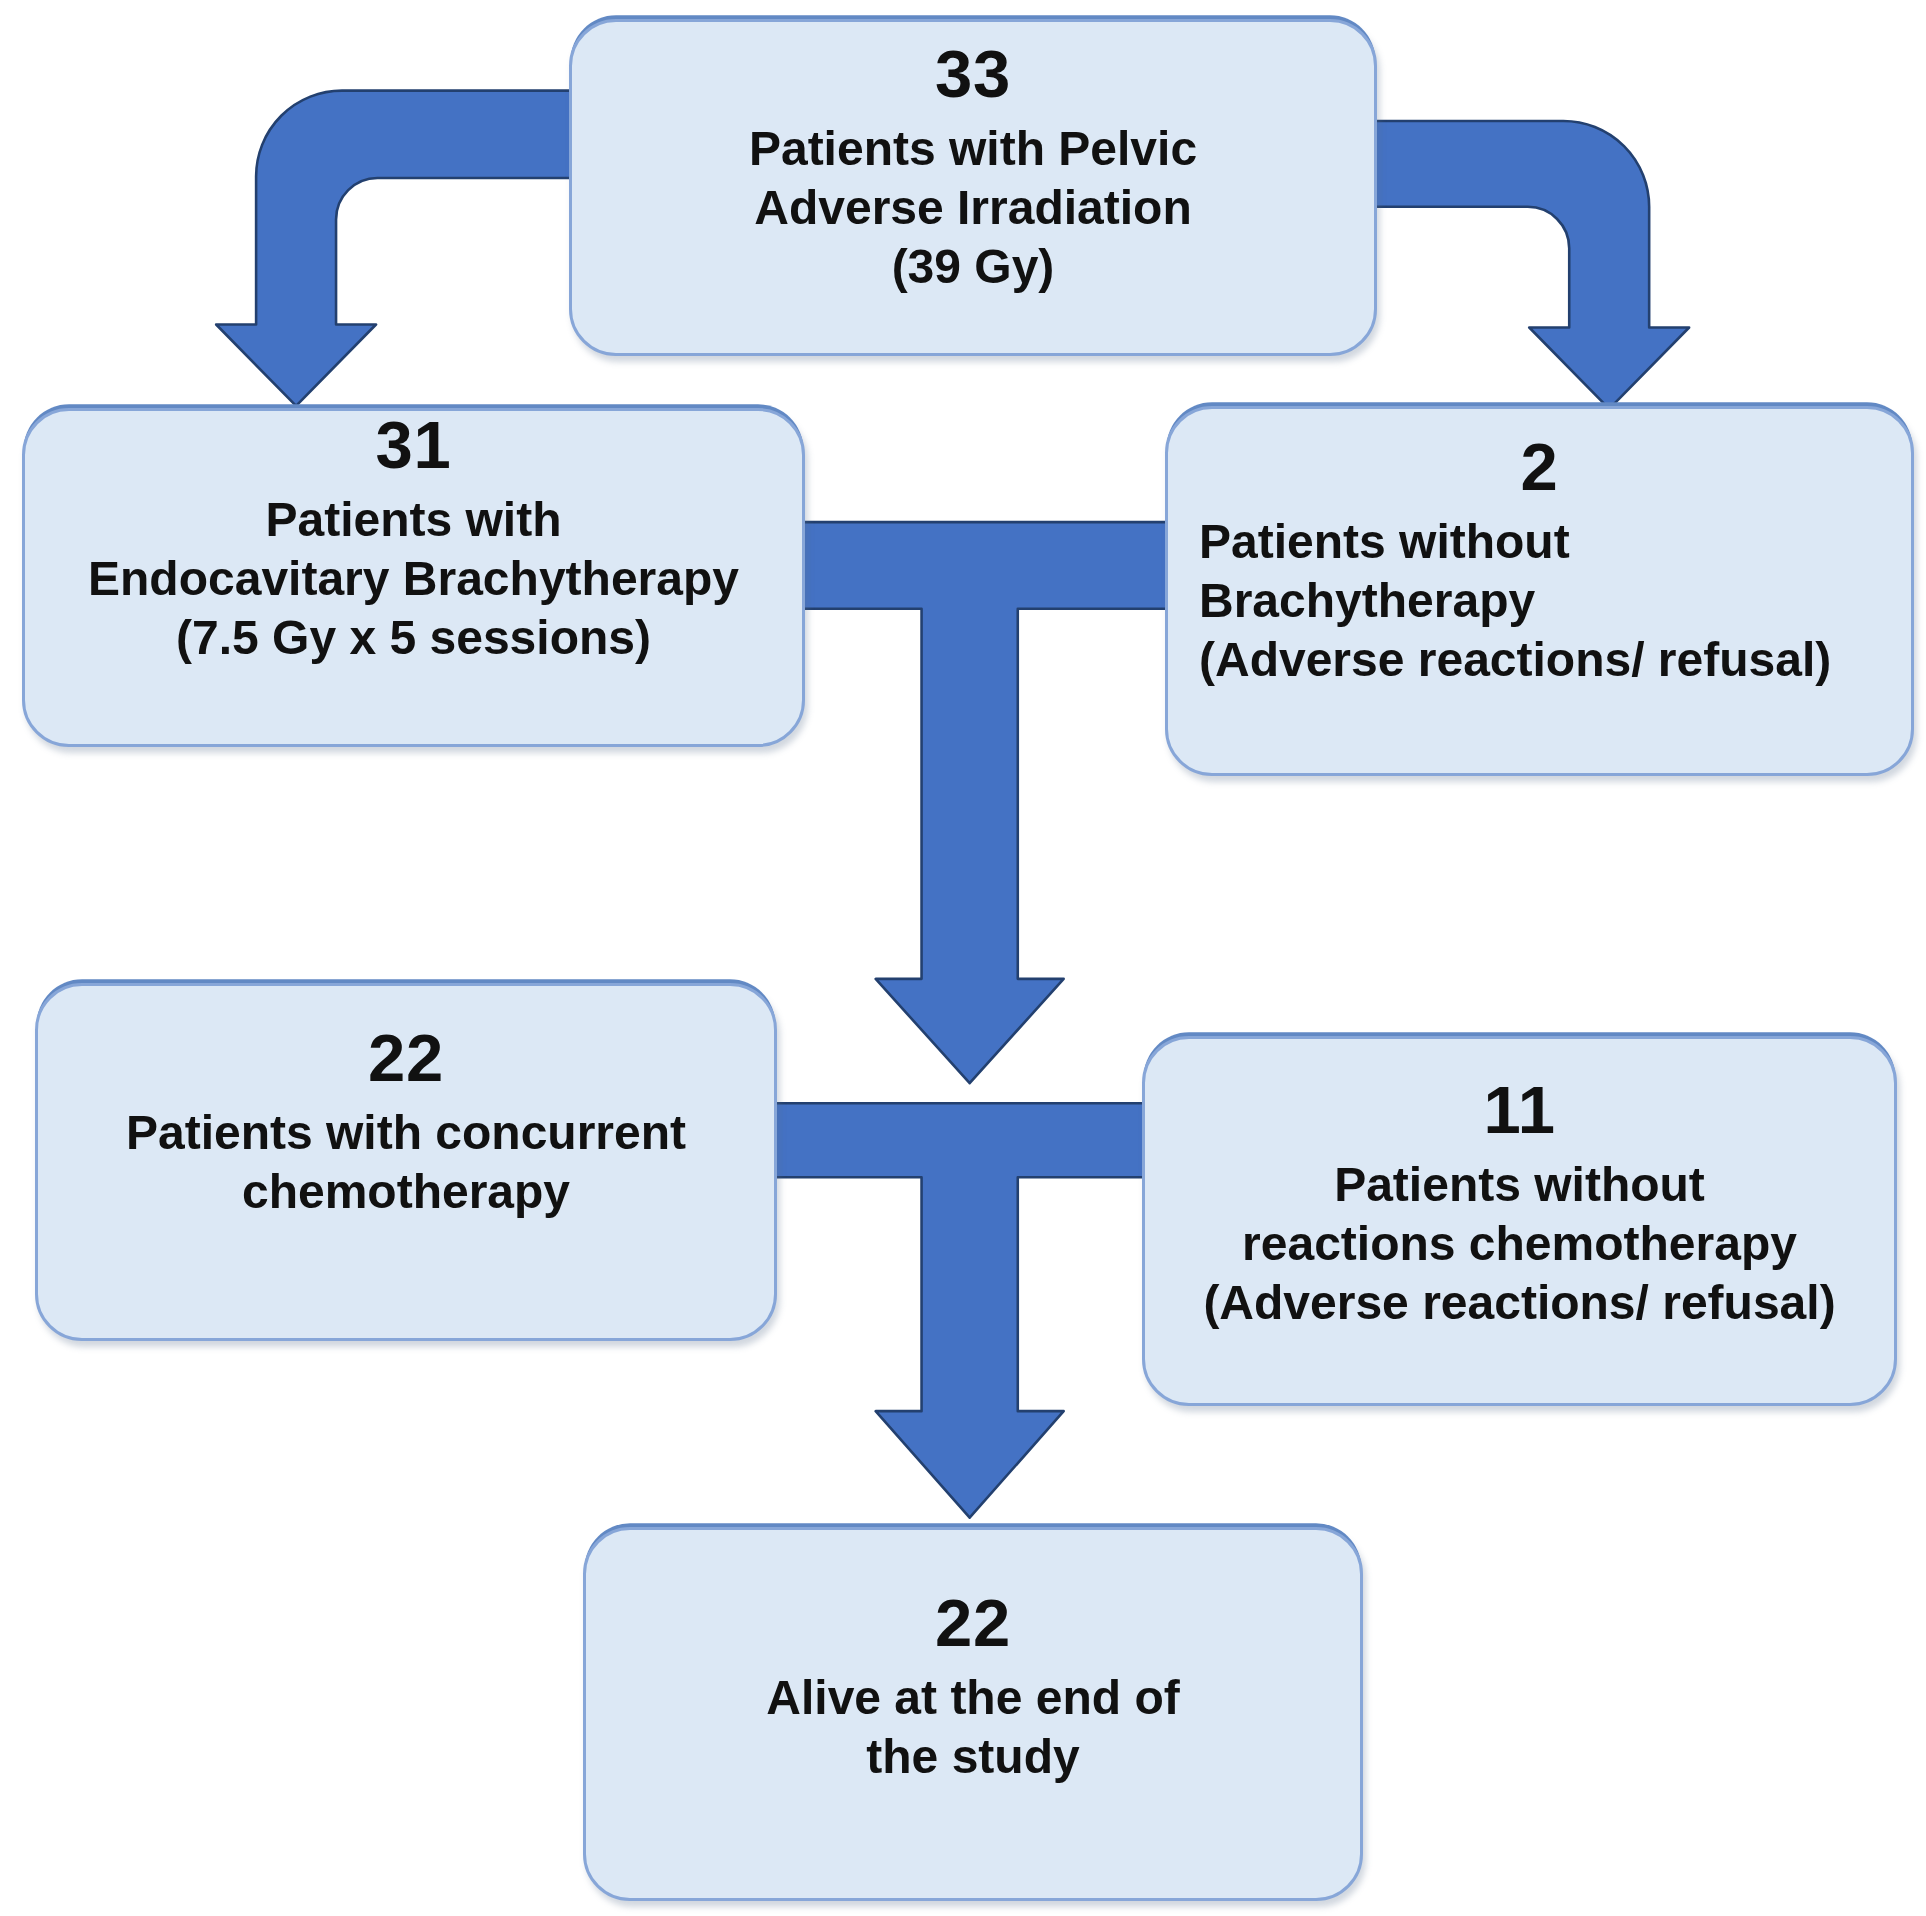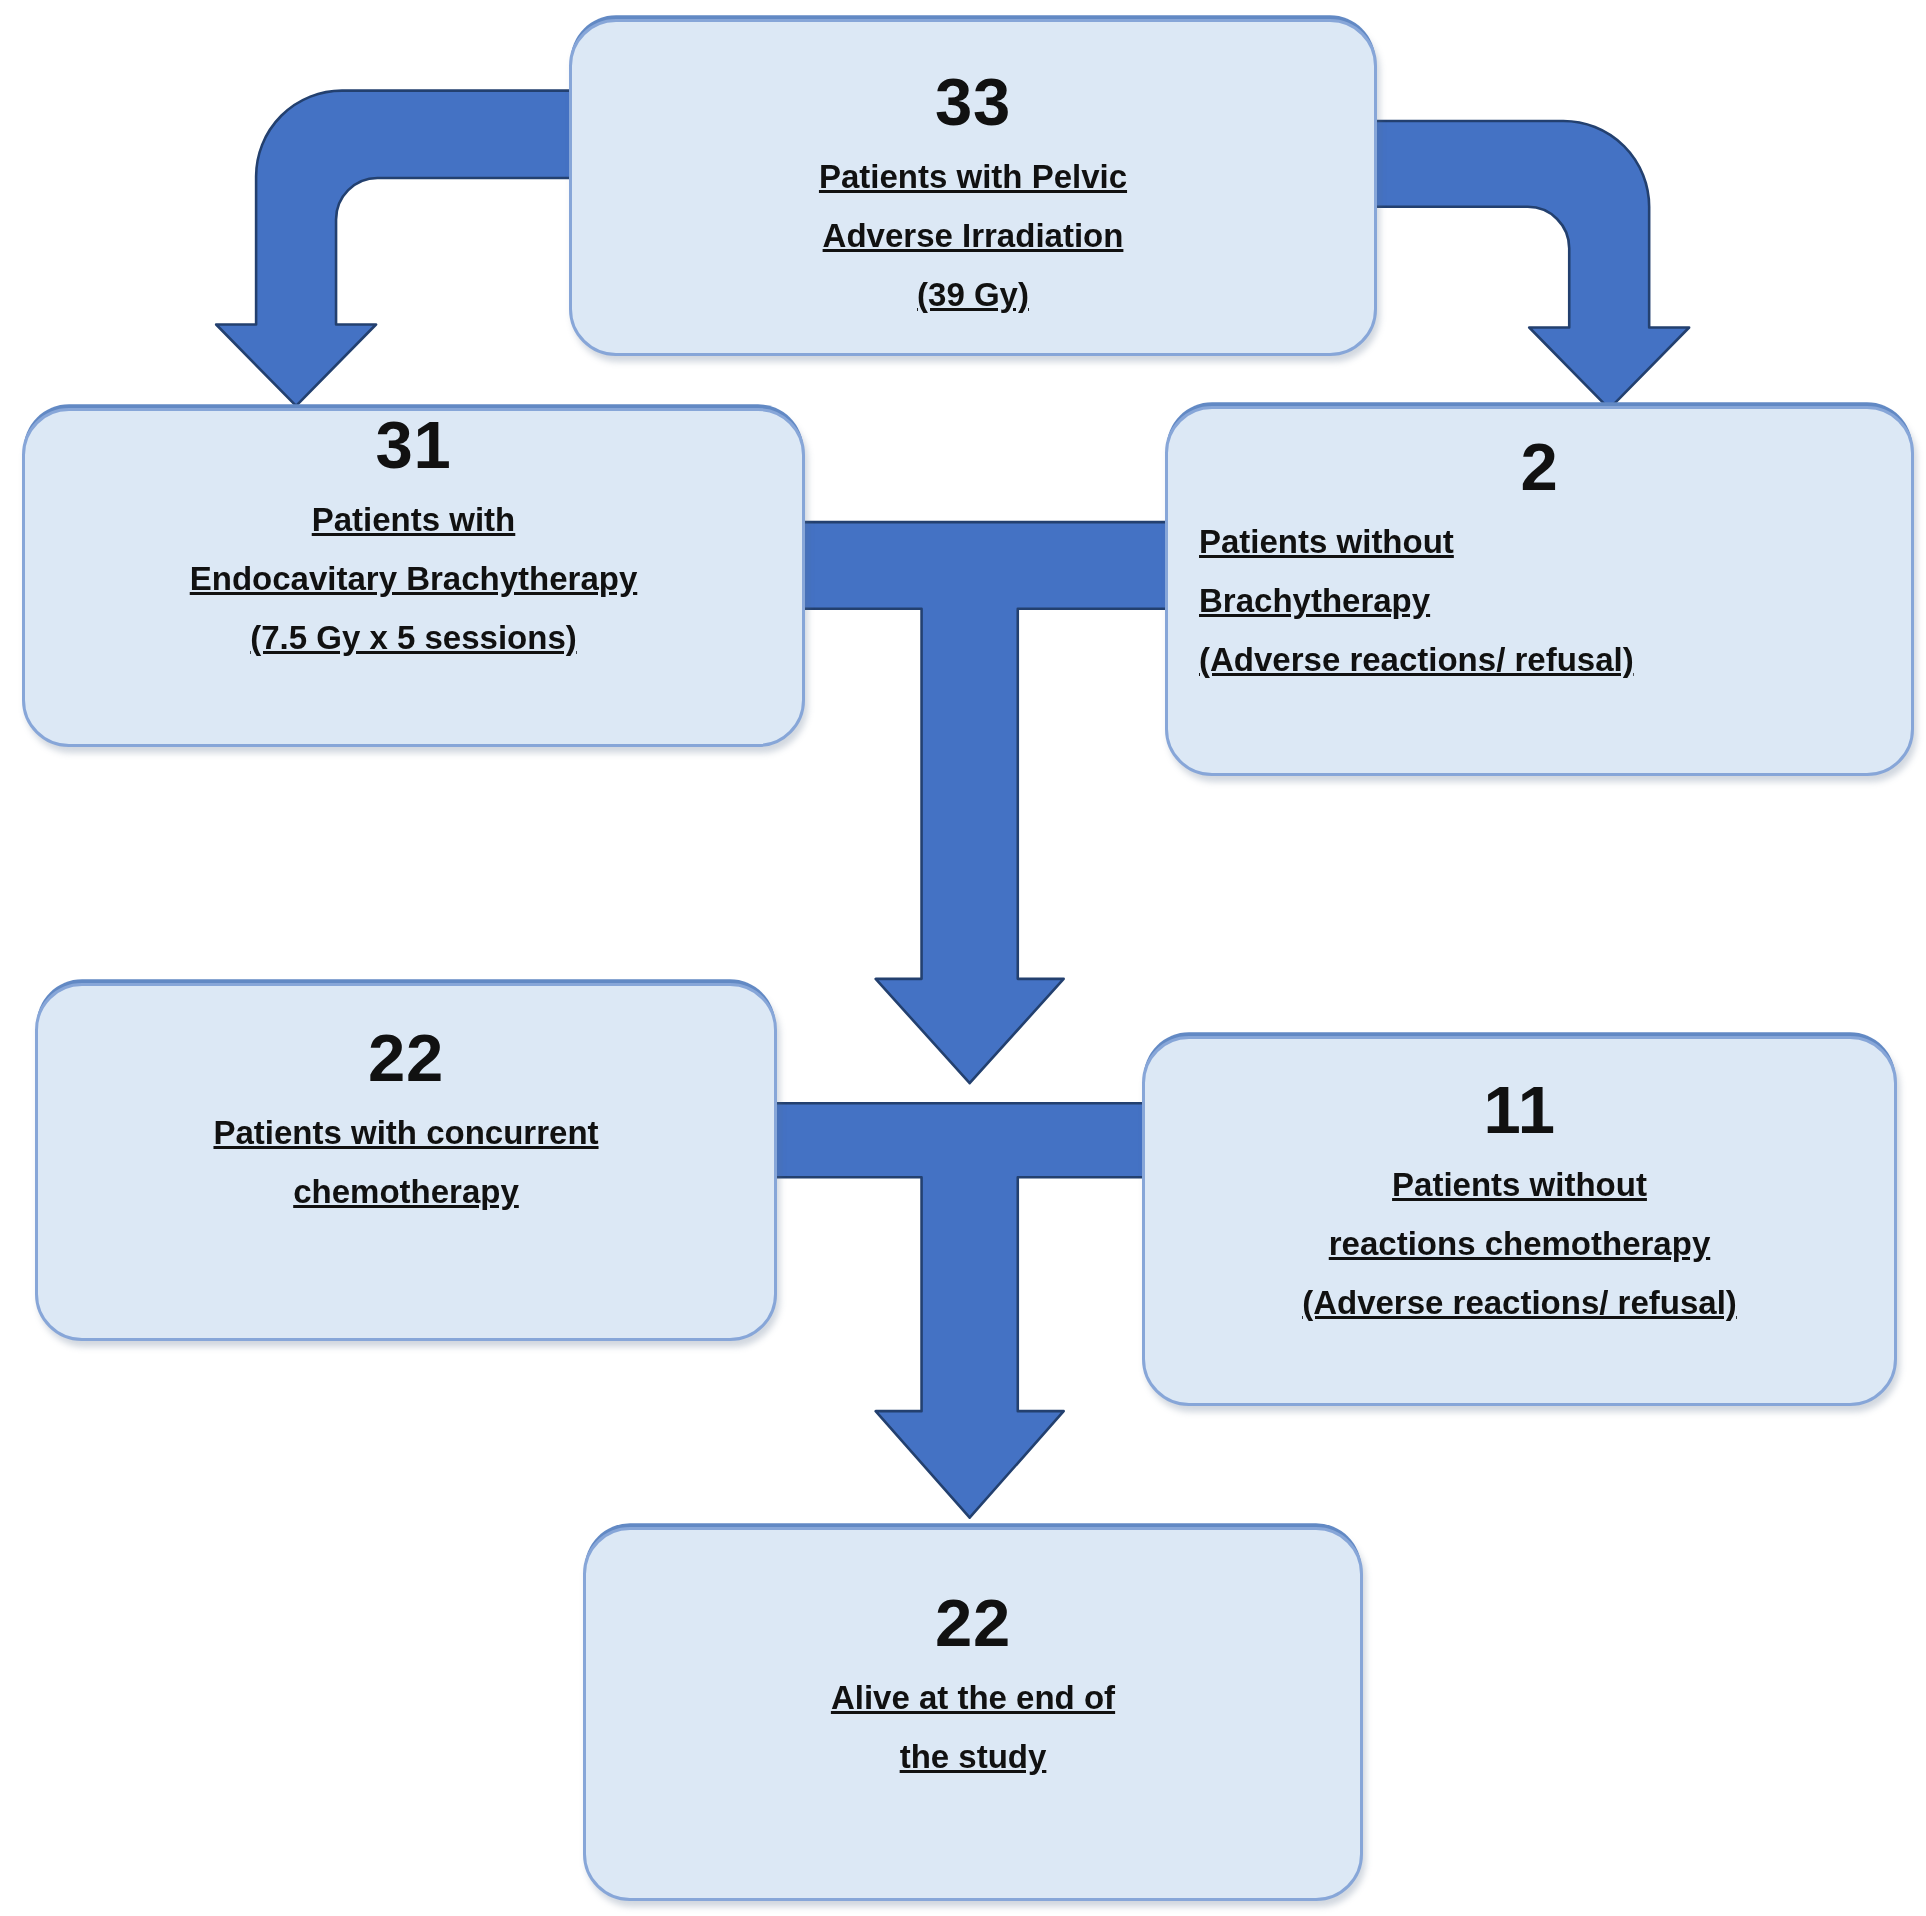--- a/index.html
+++ b/index.html
@@ -22,25 +22,25 @@
     color:#111111;
     font-weight:700;
     text-align:center;
     display:flex;flex-direction:column;align-items:stretch;
   }
   .node .num{
     font-size:67px;line-height:1.0;margin-bottom:12px;text-align:center;
     color:#111111;letter-spacing:0.7px;
   }
   .node .line{
-    font-size:33px;line-height:59px;white-space:nowrap;text-decoration:underline;
+    font-size:48px;line-height:59px;white-space:nowrap;
   }
   .node .lines{width:100%;}
   
-  #node-total      {left:569px; top:19px;   width:808px;height:337px;padding-top:46px;align-items:center;}
+  #node-total      {left:569px; top:19px;   width:808px;height:337px;padding-top:18px;align-items:center;}
   #node-brachy     {left:22px;  top:408px;  width:783px;height:339px;}
   #node-no-brachy  {left:1165px;top:406px;  width:749px;height:370px;padding-top:24px;}
   #node-no-brachy .lines{text-align:left;padding-left:31px;padding-right:6px;box-sizing:border-box;}
   #node-chemo      {left:35px;  top:983px; width:742px;height:358px;padding-top:38px;}
   #node-no-chemo   {left:1142px;top:1036px; width:755px;height:370px;padding-top:37px;}
   #node-alive      {left:583px; top:1527px; width:780px;height:374px;padding-top:59px;}
 </style>
 </head>
 <body>
 

